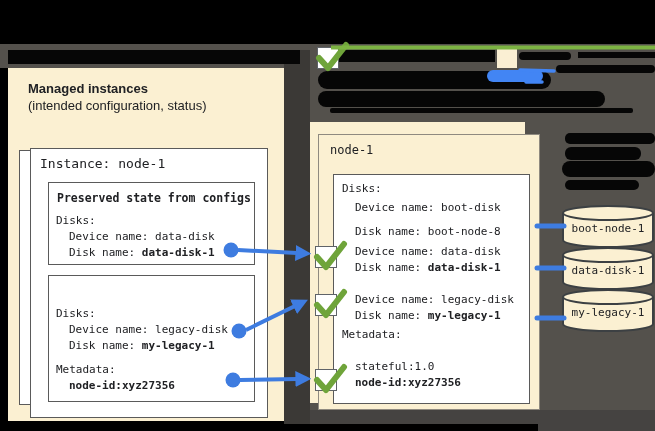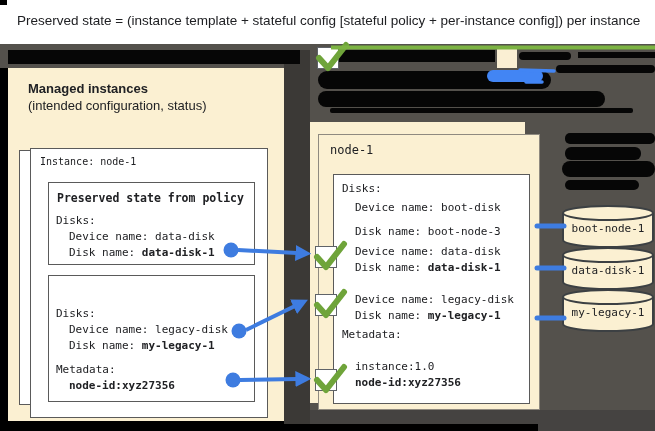--- a/index.html
+++ b/index.html
@@ -20,39 +20,36 @@
   
   .panel{background:#FBF0D2;}
   .panel-border{border:1px solid #8F8A80;}
   .whitebox{background:#fff;border:1.5px solid #5A5A5A;}
   .innerbox{background:#fff;border:1.5px solid #5A5A5A;}
   
   .h-bold{font-size:13px;font-weight:bold;color:#202124;}
   .h-reg{font-size:13px;color:#202124;}
   .code{font-family:"DejaVu Sans Mono",monospace;font-size:11px;line-height:15px;
         color:#202124;white-space:pre;}
-  .code-13{font-family:"DejaVu Sans Mono",monospace;font-size:10px;color:#202124;white-space:pre;}
+  .code-13{font-family:"DejaVu Sans Mono",monospace;font-size:13px;color:#202124;white-space:pre;}
   .code-b{font-weight:bold;}
   .box-title{font-family:"DejaVu Sans Mono",monospace;font-size:11.5px;font-weight:bold;
              color:#202124;white-space:pre;}
   
   .checkbox{width:22px;height:22px;background:#fff;border:1.5px solid #5f6368;box-sizing:border-box;}
   .checkbox svg{position:absolute;left:-3px;top:-6px;overflow:visible;}
   .cream-chip{width:20px;height:20px;background:#FAEFD3;}
   .overlay{left:0;top:0;width:655px;height:431px;pointer-events:none;}
   .cyl-label{font-family:"DejaVu Sans Mono",monospace;font-size:11px;fill:#202124;}
 </style>
 </head>
 <body>
 
 <div id="stage">
 
-  <div class="abs titlebar">
-    <div class="abs title-text">Preserved state = (instance template + stateful config [stateful policy + per-instance config]) per instance</div>
-  </div>
   <div class="abs tl-notch"></div>
 
   <div class="abs gray-strip"></div>
   <div class="abs gray-bg"></div>
   <div class="abs gray-bottom"></div>
   <div class="abs black-bl"></div>
   <div class="abs dark-band"></div>
 
   <div class="abs bar" style="left:8px;top:50px;width:292px;height:14px;"></div>
   <div class="abs bar" style="left:338px;top:50px;width:157px;height:12px;"></div>
@@ -76,46 +73,46 @@
 
   <div class="abs panel" style="left:8px;top:68px;width:276px;height:353px;"></div>
   <div class="abs h-bold" style="left:28px;top:81px;">Managed instances</div>
   <div class="abs h-reg" style="left:28px;top:98px;">(intended configuration, status)</div>
 
   <div class="abs whitebox" style="left:19px;top:150px;width:241px;height:253px;"></div>
   <div class="abs whitebox" style="left:30px;top:148px;width:236px;height:268px;"></div>
   <div class="abs code-13" style="left:40px;top:156px;">Instance: node-1</div>
 
   <div class="abs innerbox" style="left:48px;top:182px;width:205px;height:81px;"></div>
-  <div class="abs box-title" style="left:57px;top:191px;">Preserved state from policy</div>
+  <div class="abs box-title" style="left:57px;top:191px;">Preserved state from configs</div>
   <div class="abs code" style="left:56px;top:213px;">Disks:</div>
   <div class="abs code" style="left:69px;top:229px;">Device name: data-disk</div>
   <div class="abs code" style="left:69px;top:245px;"><span>Disk name: </span><span class="code-b">data-disk-1</span></div>
 
   <div class="abs innerbox" style="left:48px;top:275px;width:205px;height:125px;"></div>
   <div class="abs code" style="left:56px;top:306px;">Disks:</div>
   <div class="abs code" style="left:69px;top:322px;">Device name: legacy-disk</div>
   <div class="abs code" style="left:69px;top:338px;"><span>Disk name: </span><span class="code-b">my-legacy-1</span></div>
   <div class="abs code" style="left:56px;top:362px;">Metadata:</div>
   <div class="abs code code-b" style="left:69px;top:378px;">node-id:xyz27356</div>
 
   <div class="abs panel" style="left:310px;top:122px;width:215px;height:281px;"></div>
   <div class="abs panel panel-border" style="left:318px;top:134px;width:222px;height:276px;box-sizing:border-box;"></div>
   <div class="abs code-13" style="left:330px;top:143px;font-size:12px;text-align:right;">node-1</div>
 
   <div class="abs whitebox" style="left:333px;top:174px;width:195px;height:228px;"></div>
   <div class="abs code" style="left:342px;top:181px;">Disks:</div>
   <div class="abs code" style="left:355px;top:200px;">Device name: boot-disk</div>
-  <div class="abs code" style="left:355px;top:224px;">Disk name: boot-node-3</div>
+  <div class="abs code" style="left:355px;top:224px;">Disk name: boot-node-8</div>
   <div class="abs code" style="left:355px;top:244px;">Device name: data-disk</div>
   <div class="abs code" style="left:355px;top:260px;"><span>Disk name: </span><span class="code-b">data-disk-1</span></div>
   <div class="abs code" style="left:355px;top:292px;">Device name: legacy-disk</div>
   <div class="abs code" style="left:355px;top:308px;"><span>Disk name: </span><span class="code-b">my-legacy-1</span></div>
   <div class="abs code" style="left:342px;top:327px;">Metadata:</div>
-  <div class="abs code" style="left:355px;top:359px;">instance:1.0</div>
+  <div class="abs code" style="left:355px;top:359px;">stateful:1.0</div>
   <div class="abs code code-b" style="left:355px;top:375px;">node-id:xyz27356</div>
 
   <div class="abs checkbox" style="left:315px;top:246px;">
     <svg width="34" height="30" viewBox="0 0 34 30">
       <path d="M4 16 L13 26 L31 3" fill="none" stroke="#6FA43A" stroke-width="6" stroke-linecap="round" stroke-linejoin="round"></path>
     </svg>
   </div>
   <div class="abs checkbox" style="left:315px;top:294px;">
     <svg width="34" height="30" viewBox="0 0 34 30">
       <path d="M4 16 L13 26 L31 3" fill="none" stroke="#6FA43A" stroke-width="6" stroke-linecap="round" stroke-linejoin="round"></path>

